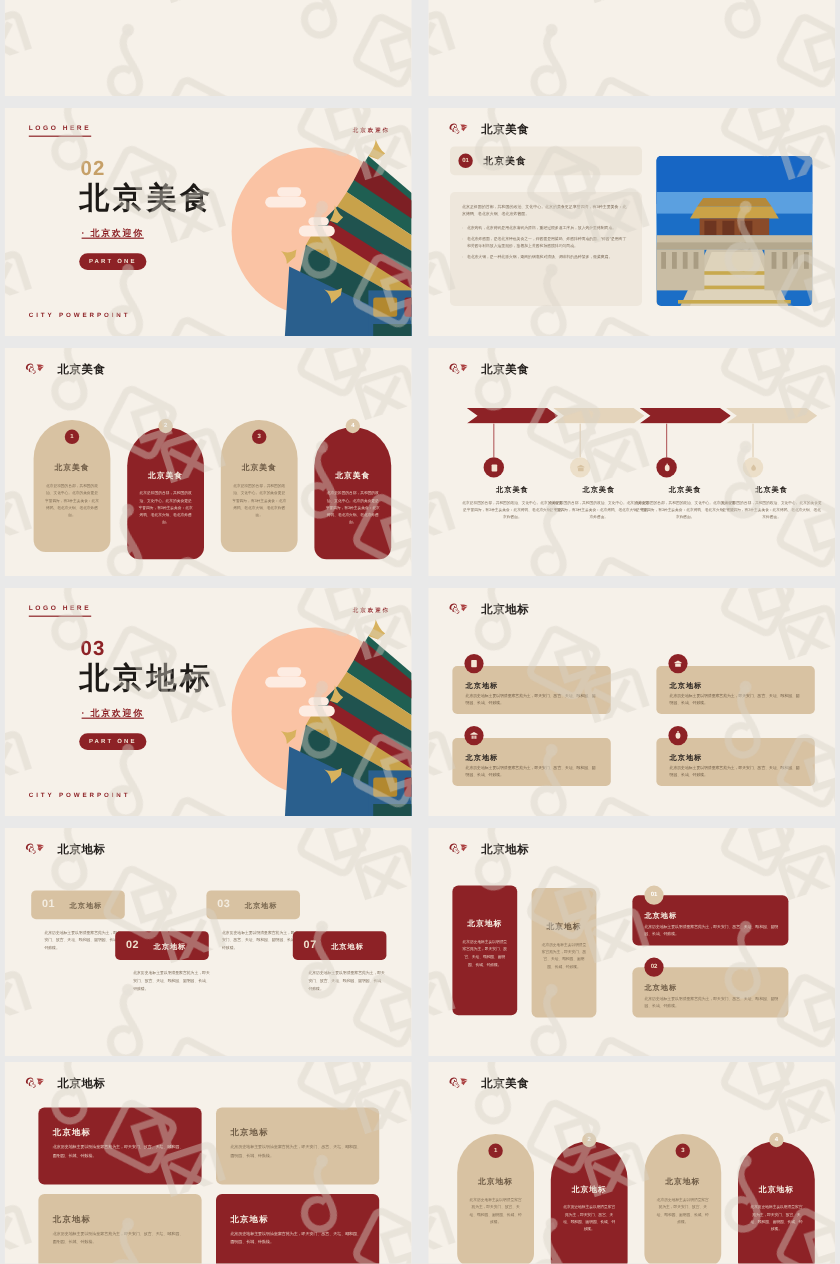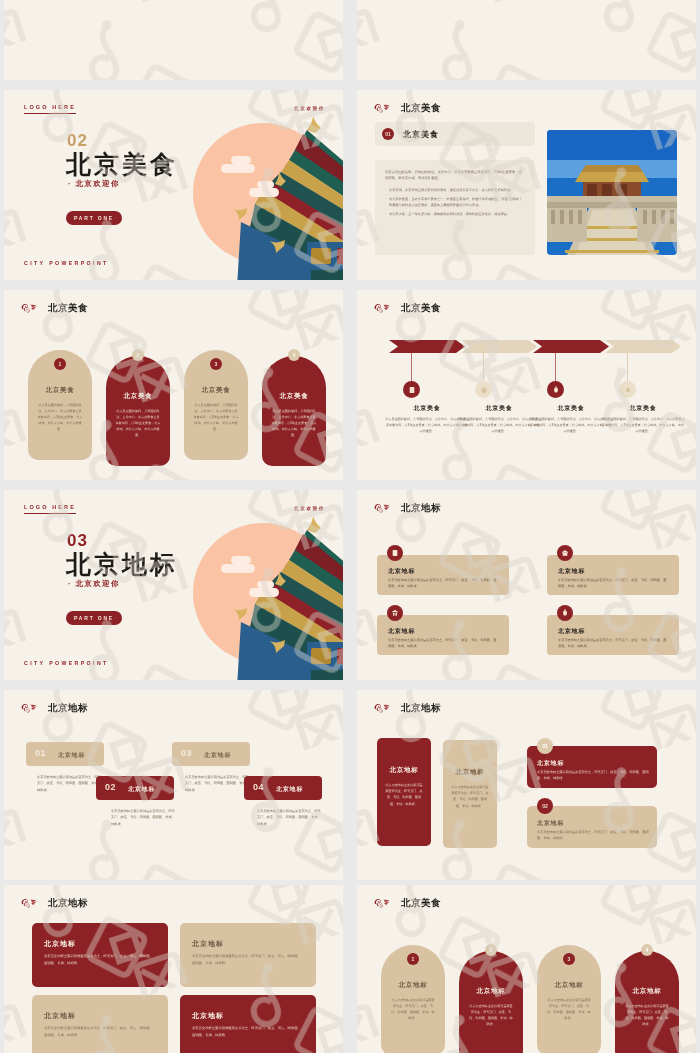--- a/index.html
+++ b/index.html
@@ -29,21 +29,21 @@
   .hdr-title{ font-size:9.5px; font-weight:bold; color:#231f1c; letter-spacing:.5px; }
 
   
   .logo-here{ position:absolute; left:20px; top:14px; font-size:5.5px; letter-spacing:2.1px;
               color:#8d2226; font-weight:bold; padding-bottom:3px; border-bottom:1.4px solid #8d2226; }
   .welcome{ position:absolute; right:18px; top:16px; font-size:4.6px; letter-spacing:1.6px; color:#8d2226; font-weight:bold; }
   .sec-num{ position:absolute; left:63px; top:41px; font-size:17px; font-weight:bold;
             color:#c6a068; letter-spacing:1px; }
   .sec-title{ position:absolute; left:62px; top:58px; font-size:25px; font-weight:bold;
               color:#1d1a17; letter-spacing:3px; }
-  .sec-sub{ position:absolute; left:64px; top:89px; font-size:7.5px; color:#8d2226; letter-spacing:1.4px; font-weight:bold;}
+  .sec-sub{ position:absolute; left:64px; top:100px; font-size:7.5px; color:#8d2226; letter-spacing:1.4px; font-weight:bold;text-decoration:underline;}
   .pill{ position:absolute; left:62px; top:121px; width:56px; height:14px; border-radius:8px;
          background:#8d2226; color:#f3e6d7; font-size:5px; letter-spacing:1.8px; font-weight:bold;
          display:flex; align-items:center; justify-content:center; }
   .foot{ position:absolute; left:20px; bottom:14px; font-size:5.2px; letter-spacing:2.4px; color:#8d2226; font-weight:bold; }
   .hero{ position:absolute; right:0; top:0; width:160px; height:190px; overflow:hidden; }
   .hero .sun{ position:absolute; left:10px; top:33px; width:140px; height:140px; border-radius:50%; background:#fac3a4; }
   .cloud{ position:absolute; background:#fdece2; border-radius:6px; }
 
   
   .card{ position:absolute; border-radius:4px; }
@@ -519,21 +519,21 @@
         <span style="position: absolute; left: 9px; top: 6px; font-size: 9px; font-weight: bold; color: rgb(240, 224, 205); letter-spacing: 0.5px;">02</span>
         <span class="ttl" style="position: absolute; left: 32px; top: 9px; font-size: 6px; letter-spacing: 0.8px; color: rgb(247, 239, 227);">北京地标</span>
       </div>
       <div class="body-txt t-muted" style="position: absolute; left: 107px; top: 118px; width: 64px; font-size: 3.2px; line-height: 2;">北京历史地标主要以明清皇家宫苑为主，即天安门、故宫、天坛、颐和园、圆明园、长城、钟鼓楼。</div>
       <div style="position: absolute; left: 168px; top: 52px; width: 78px; height: 24px; border-radius: 4px; background: rgb(216, 194, 162);">
         <span style="position: absolute; left: 9px; top: 6px; font-size: 9px; font-weight: bold; color: rgb(243, 236, 224); letter-spacing: 0.5px;">03</span>
         <span class="ttl" style="position: absolute; left: 32px; top: 9px; font-size: 6px; letter-spacing: 0.8px; color: rgb(122, 104, 80);">北京地标</span>
       </div>
       <div class="body-txt t-muted" style="position: absolute; left: 181px; top: 84px; width: 64px; font-size: 3.2px; line-height: 2;">北京历史地标主要以明清皇家宫苑为主，即天安门、故宫、天坛、颐和园、圆明园、长城、钟鼓楼。</div>
       <div style="position: absolute; left: 240px; top: 86px; width: 78px; height: 24px; border-radius: 4px; background: rgb(141, 34, 38);">
-        <span style="position: absolute; left: 9px; top: 6px; font-size: 9px; font-weight: bold; color: rgb(240, 224, 205); letter-spacing: 0.5px;">04</span>
+        <span style="position: absolute; left: 9px; top: 6px; font-size: 9px; font-weight: bold; color: rgb(240, 224, 205); letter-spacing: 0.5px;">07</span>
         <span class="ttl" style="position: absolute; left: 32px; top: 9px; font-size: 6px; letter-spacing: 0.8px; color: rgb(247, 239, 227);">北京地标</span>
       </div>
       <div class="body-txt t-muted" style="position: absolute; left: 253px; top: 118px; width: 64px; font-size: 3.2px; line-height: 2;">北京历史地标主要以明清皇家宫苑为主，即天安门、故宫、天坛、颐和园、圆明园、长城、钟鼓楼。</div>
       <div class="wm"><svg viewBox="0 0 339 190" preserveAspectRatio="none">
           <defs>
             <pattern id="wmp9" width="170" height="150" patternUnits="userSpaceOnUse" patternTransform="rotate(-18)">
               <g fill="none" stroke="#d8d2c8" stroke-width="6" opacity=".85">
                 <path d="M58 12c-6 0-10 5-10 12 0 9 4 16 4 26 0 9-5 14-12 14-7 0-12-6-12-13s5-12 11-12c4 0 7 2 9 5"></path>
                 <rect x="66" y="72" width="44" height="44" rx="6" transform="rotate(45 88 94)"></rect>
                 <path d="M86 86h22v22H86z"></path>

